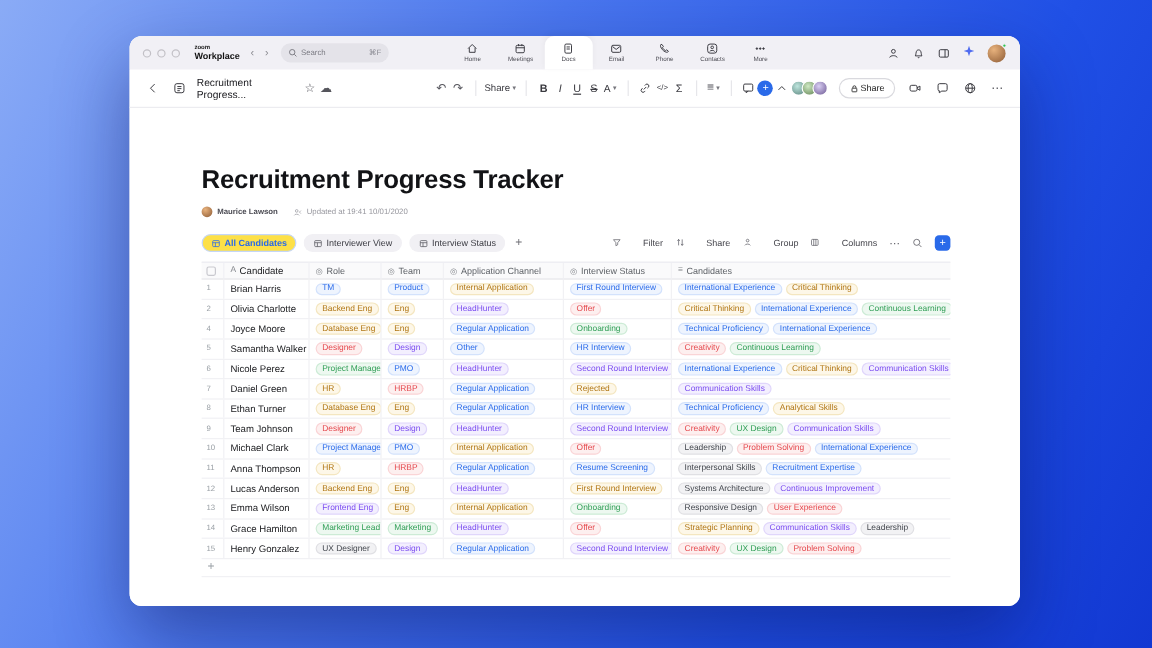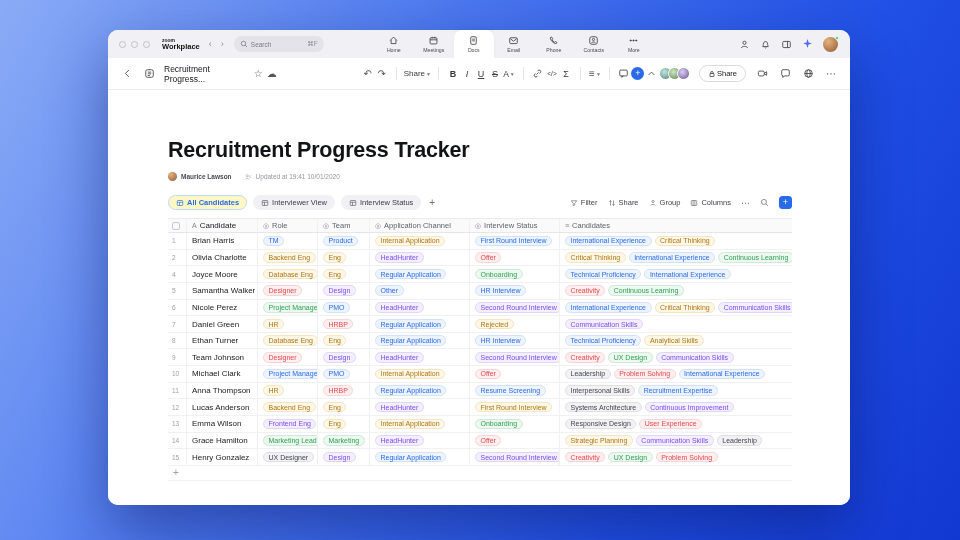--- a/index.html
+++ b/index.html
@@ -51,25 +51,25 @@
   .doc-h1{font-size:21.5px;font-weight:700;color:#121316;letter-spacing:-.2px}
   .byline{margin-top:9px;display:flex;align-items:center;gap:4px}
   .byline .bava{width:9px;height:9px;border-radius:50%;background:radial-gradient(circle at 35% 30%,#e8b27d,#8c5a34)}
   .byline .bname{font-size:6.5px;color:#4a4a52;font-weight:600;margin-right:8px}
   .byline svg{width:8px;height:8px;stroke:#97979e;fill:none;stroke-width:1.2}
   .byline .bupd{font-size:6.5px;color:#97979e}
   
   .viewrow{margin-top:14px;display:flex;align-items:center;width:624px}
   .vtab{display:flex;align-items:center;gap:3px;height:15px;padding:0 7px;border-radius:8px;background:#f1f0f4;font-size:7.5px;color:#3c3c43;margin-right:6px;border:1px solid transparent}
   .vtab svg{width:8px;height:8px;stroke:#5b5b63;fill:none;stroke-width:1.3}
-  .vtab.active{background:#fef9c3;border-color:#c4d6f8;color:#2a6ae9;font-weight:600}
+  .vtab.active{background:#fde047;border-color:#c4d6f8;color:#2a6ae9;font-weight:600}
   .vtab.active svg{stroke:#2a6ae9}
   .vplus{font-size:10px;color:#6f6f76;margin-left:2px}
   .controls{margin-left:auto;display:flex;align-items:center;gap:10px;font-size:7.5px;color:#45454c}
-  .ctrl{display:flex;align-items:flex-end;gap:3px}
+  .ctrl{display:flex;align-items:flex-start;gap:18px}
   .ctrl svg{width:8px;height:8px;stroke:#5b5b63;fill:none;stroke-width:1.2}
   .plus-sq{width:13px;height:13px;border-radius:3.5px;background:#2a6ae9;color:#fff;font-size:9px;line-height:13px;text-align:center}
   
   .table{margin-top:8px;width:624px;font-size:7.5px}
   .thead{display:flex;align-items:center;height:15px;background:#fafafb;border-top:1px solid #ececf0;border-bottom:1px solid #e6e6ea;color:#5f6368}
   .trow{display:flex;align-items:flex-start;height:16.65px;border-bottom:1px solid #f1f1f4}
   .cell{display:flex;align-items:center;gap:3px;height:100%;padding:0 5px;border-right:1px solid #f1f1f4;overflow:hidden;white-space:nowrap}
   .c-num{width:19px;color:#9aa0a6;font-size:6.5px;padding:0 2px 0 4px}
   .c-name{width:71px;color:#202124;font-size:8px}
   .c-role{width:60px}.c-team{width:52px}.c-chan{width:100px}.c-status{width:90px}

